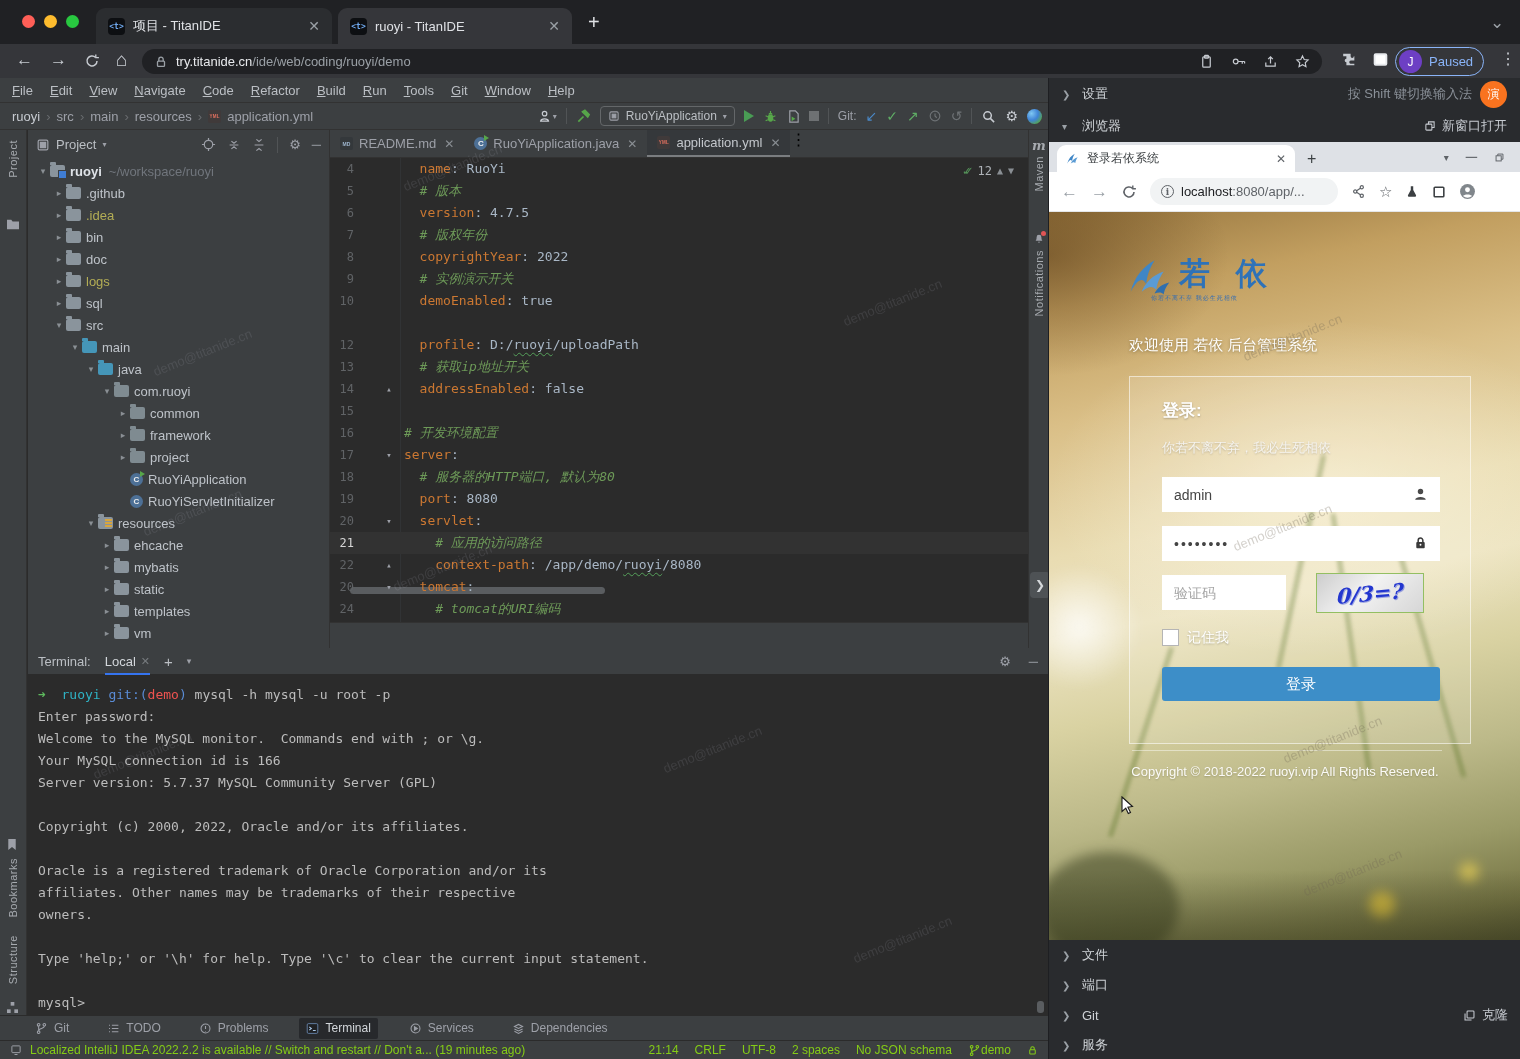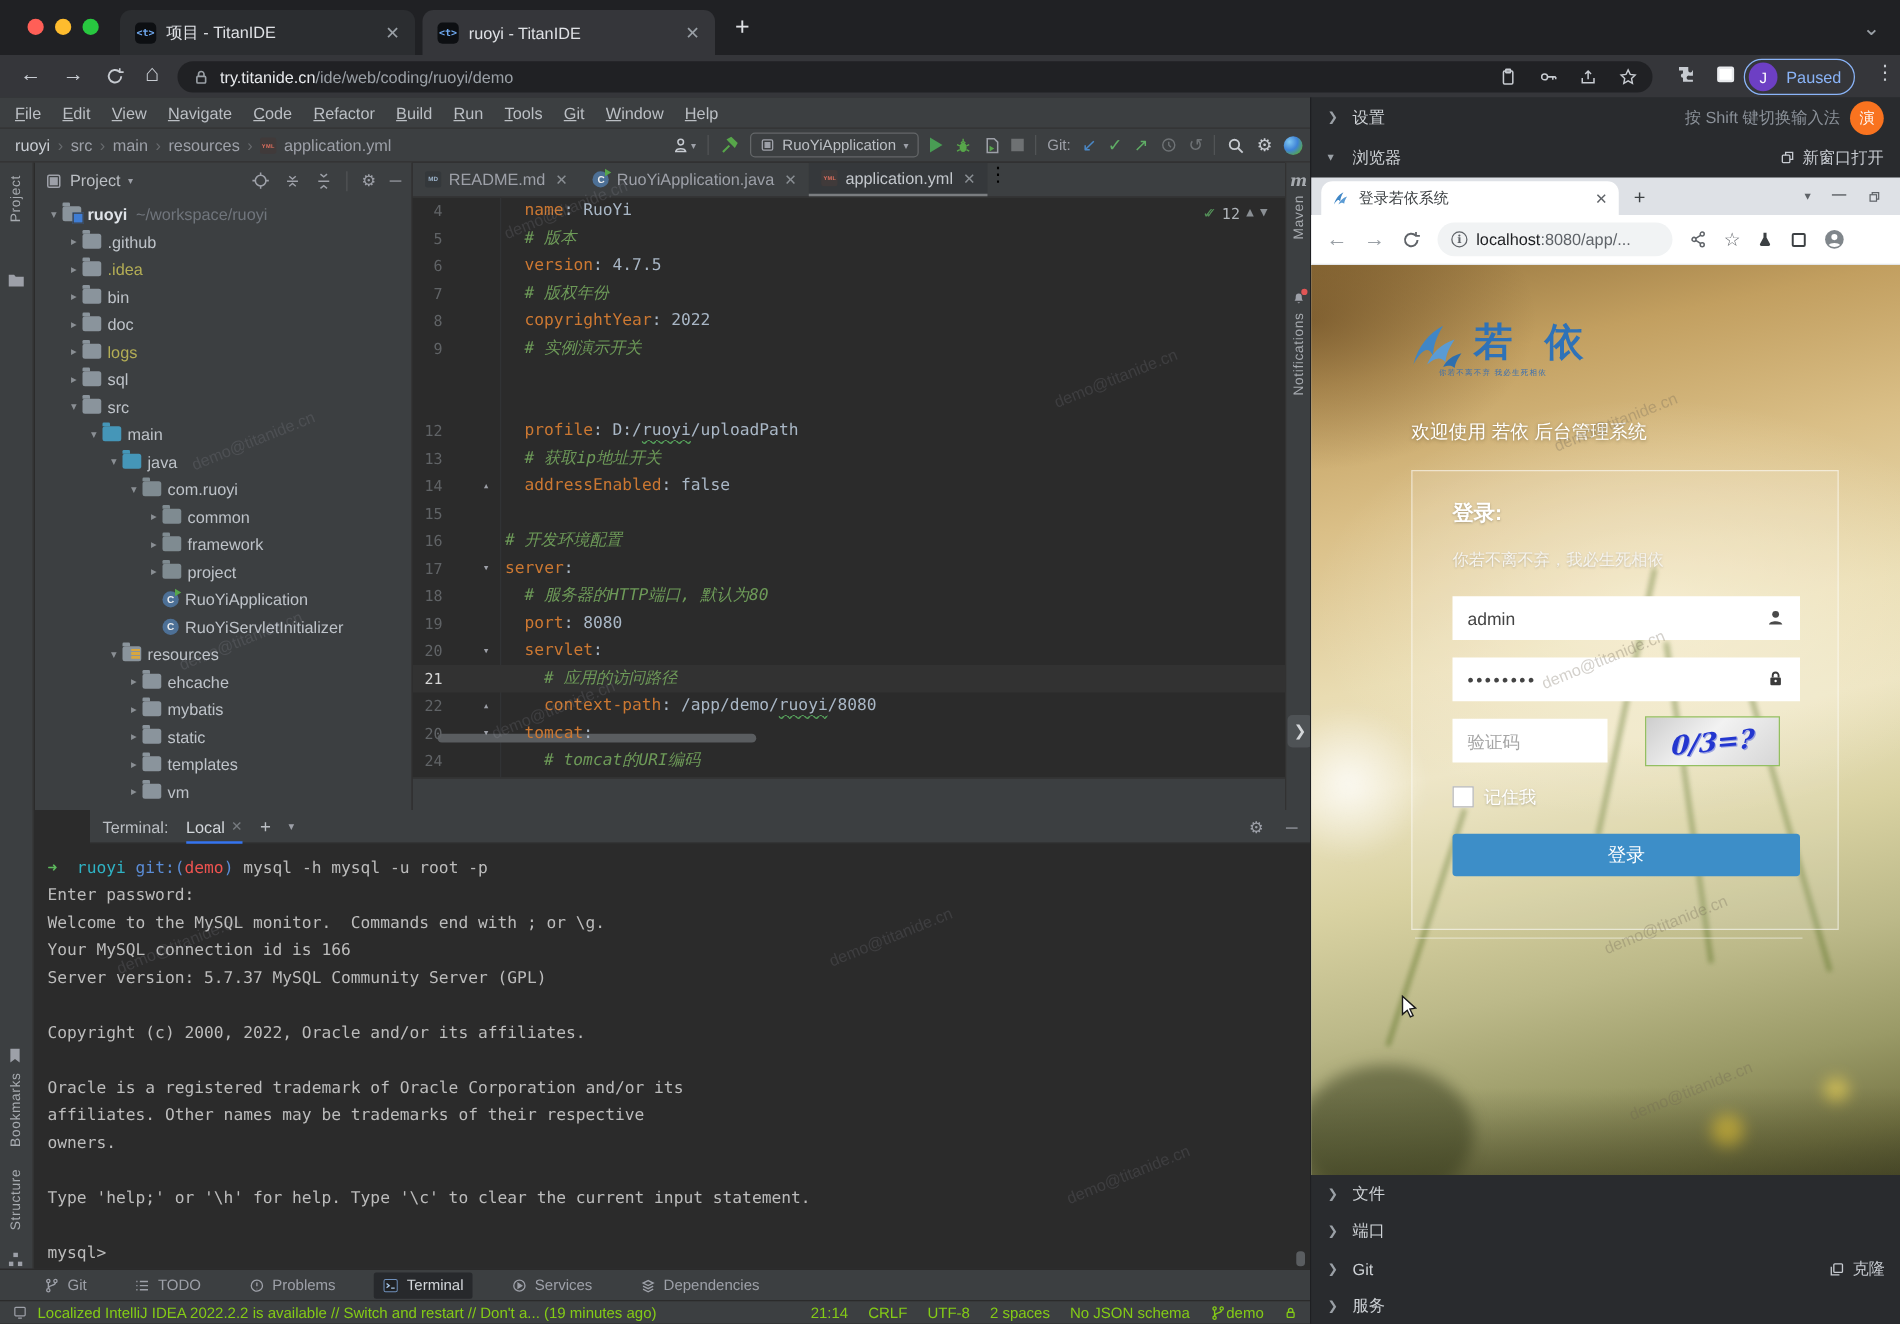--- a/index.html
+++ b/index.html
@@ -90,21 +90,21 @@
   #editor-crumb{position:absolute;left:0;right:0;bottom:0;height:26px;background:#3c3f41;border-top:1px solid #323232;display:flex;align-items:center;gap:7px;padding-left:10px;font-size:13px;color:#9da0a8;}
 
   
   #right-stripe{left:1028px;top:130px;width:20px;height:518px;background:#3c3f41;border-left:1px solid #323232;}
   #maven-m{font-family:"DejaVu Serif",serif;font-style:italic;font-weight:bold;color:#a7abb0;font-size:13px;}
   #bell-dot{position:absolute;right:-1px;top:-1px;width:5px;height:5px;border-radius:50%;background:#e05555;}
   #expand-right{left:1030px;top:572px;width:20px;height:26px;background:rgba(80,84,87,.92);border-radius:4px;color:#d4d7da;display:flex;align-items:center;justify-content:center;font-size:12px;}
 
   
   #terminal{left:28px;top:648px;width:1020px;height:367px;background:#2b2b2b;}
-  #t-header{position:absolute;top:0;left:0;right:0;height:27px;background:#3c3f41;border-bottom:1px solid #2b2b2b;display:flex;align-items:center;padding:0 10px;gap:14px;font-size:13px;color:#bbbfc4;margin-left:44px;}
+  #t-header{position:absolute;top:0;left:0;right:0;height:27px;background:#3c3f41;border-bottom:1px solid #2b2b2b;display:flex;align-items:center;padding:0 10px;gap:14px;font-size:13px;color:#bbbfc4;}
   #t-tab{position:relative;height:27px;display:flex;align-items:center;gap:5px;color:#d3d7db;}
   #t-tab::after{content:"";position:absolute;left:0;right:0;bottom:0;height:2px;background:#3574f0;}
   #t-tab .x{color:#777b7f;font-size:11px;}
   #t-tools{margin-left:auto;display:flex;gap:18px;color:#9da0a8;}
   .tline{position:absolute;left:10px;white-space:pre;font:13px "DejaVu Sans Mono",monospace;color:#bcbcbc;}
   .tg{color:#5db95d;} .tcy{color:#2fb3c5;} .tbl{color:#5a8cd6;} .trd{color:#ef5350;}
   #t-thumb{position:absolute;right:4px;bottom:2px;width:7px;height:12px;background:#5a5d60;border-radius:3px;}
 
   
   #bottom-bar{left:0;top:1015px;width:1048px;height:25px;background:#3c3f41;border-top:1px solid #2b2b2b;display:flex;align-items:center;gap:24px;padding-left:28px;font-size:12px;color:#9da0a8;}
@@ -555,20 +555,24 @@
         <span class="ctext" style="padding-left: 15.6px;"><span class="tk-c"># 版权年份</span></span>
       </div>
       <div class="crow" style="top: 88px;">
         <span class="lnum">8</span>
         <span class="ctext" style="padding-left: 15.6px;"><span class="tk-k">copyrightYear</span><span class="tk-p">: 2022</span></span>
       </div>
       <div class="crow" style="top: 110px;">
         <span class="lnum">9</span>
         <span class="ctext" style="padding-left: 15.6px;"><span class="tk-c"># 实例演示开关</span></span>
       </div>
+      <div class="crow" style="top: 132px;">
+        <span class="lnum">10</span>
+        <span class="ctext" style="padding-left: 15.6px;"><span class="tk-k">demoEnabled</span><span class="tk-p">: true</span></span>
+      </div>
       <div class="crow" style="top: 176px;">
         <span class="lnum">12</span>
         <span class="ctext" style="padding-left: 15.6px;"><span class="tk-k">profile</span><span class="tk-p">: D:/</span><span class="tk-p wv">ruoyi</span><span class="tk-p">/uploadPath</span></span>
       </div>
       <div class="crow" style="top: 198px;">
         <span class="lnum">13</span>
         <span class="ctext" style="padding-left: 15.6px;"><span class="tk-c"># 获取ip地址开关</span></span>
       </div>
       <div class="crow" style="top: 220px;">
         <span class="lnum">14</span>
@@ -889,20 +893,21 @@
           </span>
         <input class="fld" style="top: 198px;" id="captcha-input" placeholder="验证码">
         <div id="captcha-box">
           <span id="captcha-text">0/3=?</span>
         </div>
         <div id="remember-box"></div>
         <div id="remember-label">记住我</div>
         <button id="login-btn">登录</button>
       </div>
       <div id="login-hr"></div>
+      <div id="copyright">Copyright © 2018-2022 ruoyi.vip All Rights Reserved.</div>
       <span id="cursor">
           <svg width="17" height="19" viewBox="0 0 17 19">
             <path d="M3 1l10.5 9.5-4.6.7 2.6 5.3-2.2 1-2.5-5.3L3 15.5z" fill="#fff" stroke="#1a1a1a" stroke-width="1.1"></path>
           </svg>
         </span>
     </div>
   </div>
 
   <div id="rp-sections">
       <div class="sec-row">

